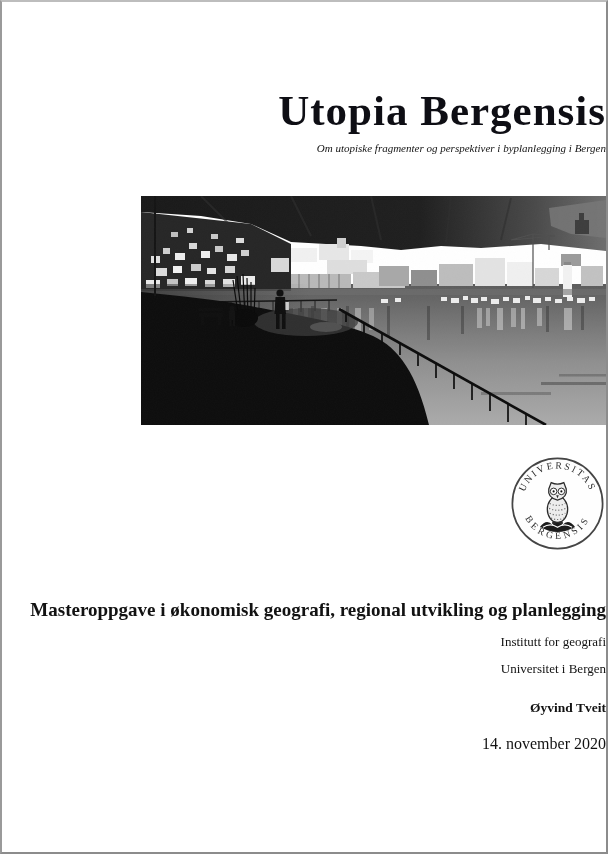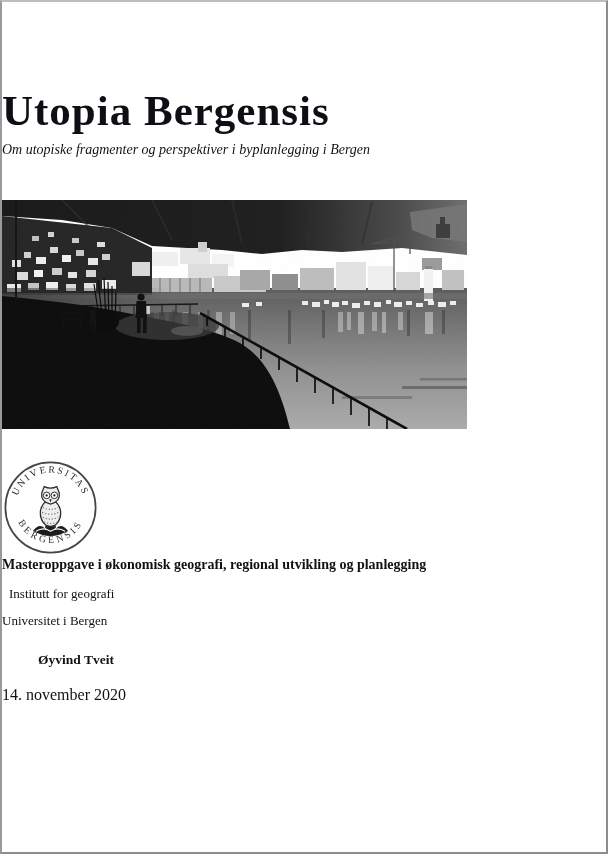--- a/index.html
+++ b/index.html
@@ -5,41 +5,41 @@
   html,body{margin:0;padding:0;background:#ffffff;}
   .page{
     position:relative;
     width:608px;height:854px;
     box-sizing:border-box;
     background:#ffffff;
     border:2px solid;
     border-color:#bdbdbd #8c8c8c #8c8c8c #9a9a9a;
     font-family:"Liberation Serif","DejaVu Serif",serif;
     color:#121212;
-    text-align:left;
+    text-align:right;
     overflow:hidden;
   }
   .title{
     margin:84px 0 0 0;
     font-size:43px;
     font-weight:bold;
     letter-spacing:1px;
     line-height:1.15;
     color:#0e0e14;
   }
   .subtitle{
     margin-top:6px;
-    font-size:14px;
+    font-size:11px;
     font-style:italic;
     line-height:1.3;
   }
   .photo-wrap{margin-top:40px;line-height:0;}
   .photo-wrap svg{display:inline-block;}
   .seal-wrap{margin-top:30px;line-height:0;}
-  .program{font-size:14px;font-weight:bold;line-height:1.25;}
+  .program{margin-top:46px;font-size:19px;font-weight:bold;line-height:1.25;}
   .dept{margin-top:13px;font-size:13px;padding-left:7px;}
   .uni{margin-top:11px;font-size:13px;}
   .author{margin-top:23px;font-size:13.5px;font-weight:bold;line-height:1.2;padding-left:36px;}
   .date{margin-top:18px;font-size:16px;}
 </style>
 </head>
 <body>
 
 <div class="page">
 

